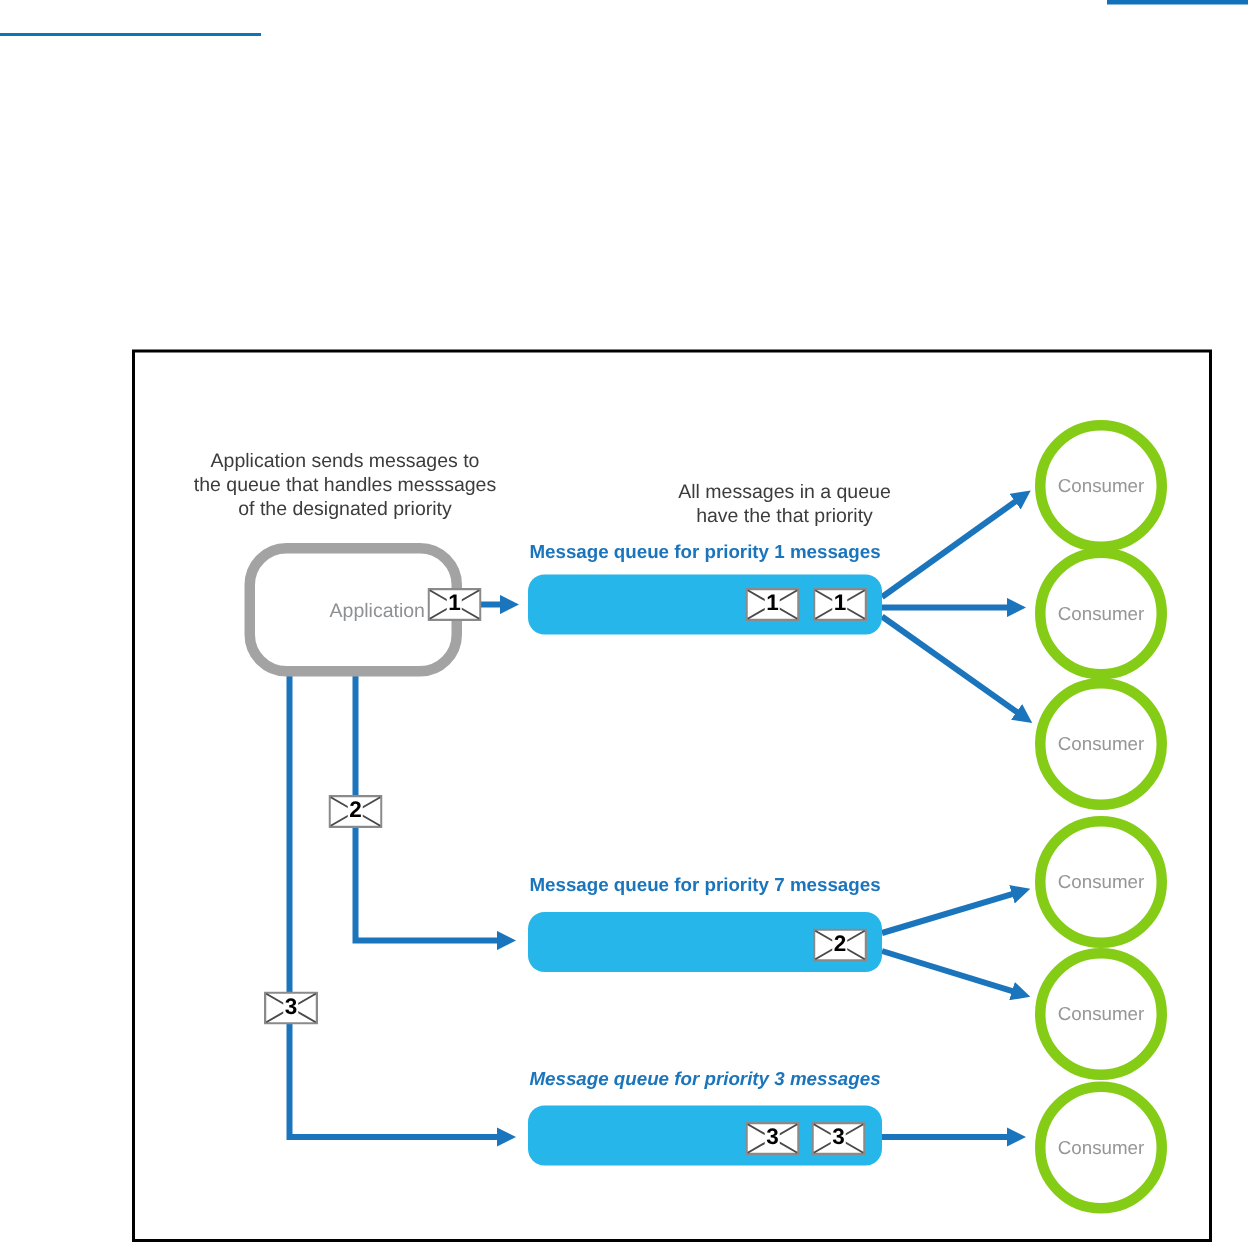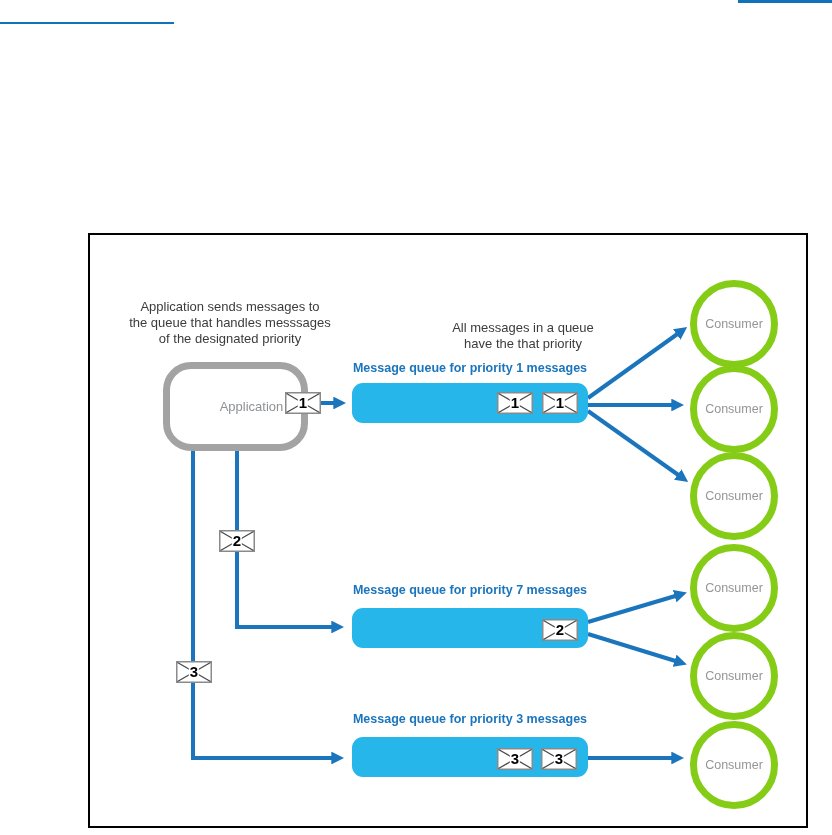--- a/index.html
+++ b/index.html
@@ -35,21 +35,21 @@
     color: #8e9093; font-size: 13px; padding-left: 32px;
   }
 
   
   .q-label {
     left: 352px; width: 236px; text-align: center;
     color: #1B75BC; font-weight: bold; font-size: 12.5px;
   }
   .q-label-1 { top: 361px; }
   .q-label-2 { top: 583px; }
-  .q-label-3 { top: 712px; }
+  .q-label-3 { top: 712px; font-style: italic; }
   .q-box {
     left: 352px; width: 236px; height: 40px;
     background: #27B6EA; border-radius: 11px;
   }
   .q-box-1 { top: 383px; }
   .q-box-2 { top: 608px; }
   .q-box-3 { top: 737px; }
 
   
   .consumer {

